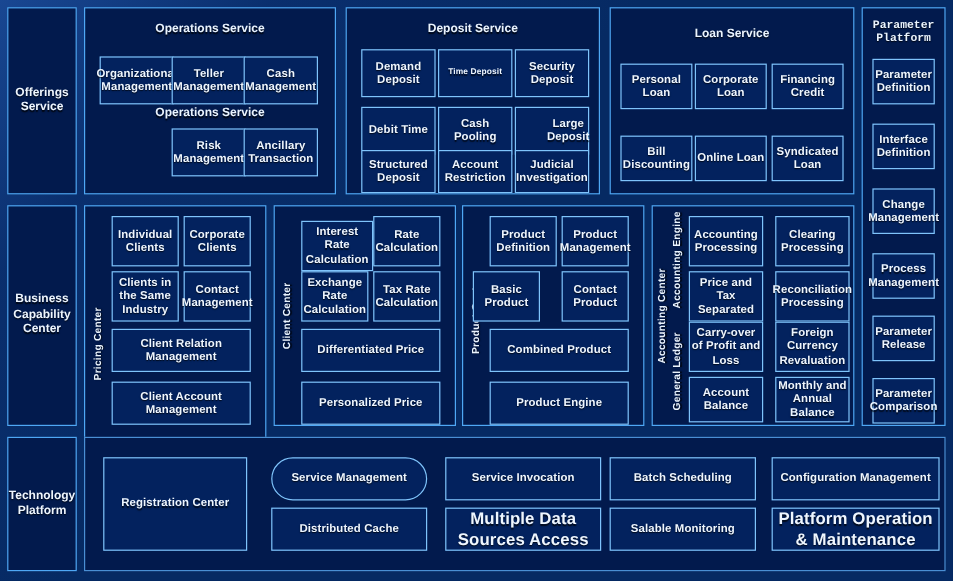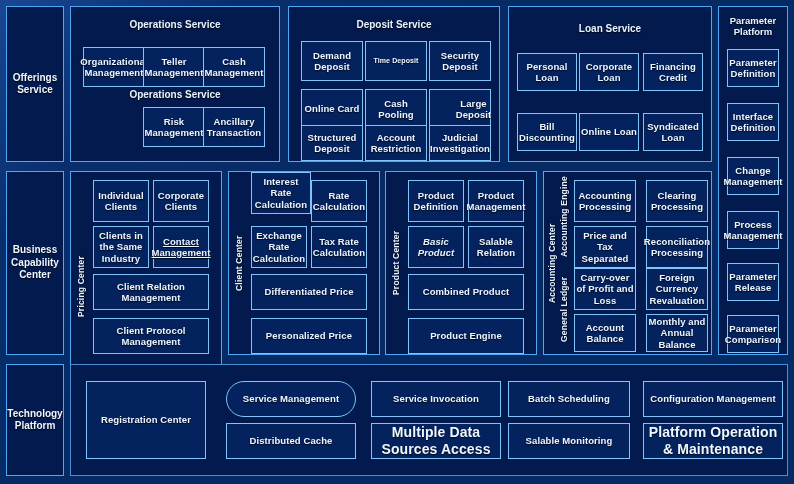--- a/index.html
+++ b/index.html
@@ -94,69 +94,69 @@
       <div class="cell lite" style="left: 132px; top: 40px; width: 62px; height: 40px;">Cash Management</div>
       <div class="cell lite" style="left: 72px; top: 100px; width: 62px; height: 40px;">Risk Management</div>
       <div class="cell lite" style="left: 132px; top: 100px; width: 62px; height: 40px;">Ancillary Transaction</div>
       <div class="grouptitle" style="top: 82px;">Operations Service</div>
     </div>
     <div class="panel" style="left: 288px; top: 6px; width: 212px; height: 156px;">
       <div class="grouptitle" style="top: 12px;">Deposit Service</div>
       <div class="cell lite" style="left: 12px; top: 34px; width: 62px; height: 40px;">Demand Deposit</div>
       <div class="cell lite tiny" style="left: 76px; top: 34px; width: 62px; height: 40px;">Time Deposit</div>
       <div class="cell lite" style="left: 140px; top: 34px; width: 62px; height: 40px;">Security Deposit</div>
-      <div class="cell lite" style="left: 12px; top: 82px; width: 62px; height: 40px;">Online Card</div>
+      <div class="cell lite" style="left: 12px; top: 82px; width: 62px; height: 40px;">Debit Time</div>
       <div class="cell lite" style="left: 76px; top: 82px; width: 62px; height: 40px;">Cash Pooling</div>
       <div class="cell lite" style="left: 140px; top: 82px; width: 62px; height: 40px; padding-left: 28px;">Large Deposit</div>
       <div class="cell lite" style="left: 12px; top: 118px; width: 62px; height: 36px;">Structured Deposit</div>
       <div class="cell lite" style="left: 76px; top: 118px; width: 62px; height: 36px;">Account Restriction</div>
       <div class="cell lite" style="left: 140px; top: 118px; width: 62px; height: 36px;">Judicial Investigation</div>
     </div>
     <div class="panel" style="left: 508px; top: 6px; width: 204px; height: 156px;">
       <div class="grouptitle" style="top: 16px;">Loan Service</div>
       <div class="cell lite" style="left: 8px; top: 46px; width: 60px; height: 38px;">Personal Loan</div>
       <div class="cell lite" style="left: 70px; top: 46px; width: 60px; height: 38px;">Corporate Loan</div>
       <div class="cell lite" style="left: 134px; top: 46px; width: 60px; height: 38px;">Financing Credit</div>
       <div class="cell lite" style="left: 8px; top: 106px; width: 60px; height: 38px;">Bill Discounting</div>
       <div class="cell lite" style="left: 70px; top: 106px; width: 60px; height: 38px;">Online Loan</div>
       <div class="cell lite" style="left: 134px; top: 106px; width: 60px; height: 38px;">Syndicated Loan</div>
     </div>
     <div class="panel" style="left: 718px; top: 6px; width: 70px; height: 349px;">
-      <div class="grouptitle" style="top: 8px; font-size: 9.5px;">Parameter<br>Platform</div>
+      <div class="grouptitle" style="top: 8px; font-size: 9.5px; font-family: Liberation Mono, monospace;">Parameter<br>Platform</div>
       <div class="cell lite" style="left: 8px; top: 42px; width: 52px; height: 38px;">Parameter Definition</div>
       <div class="cell lite" style="left: 8px; top: 96px; width: 52px; height: 38px;">Interface Definition</div>
       <div class="cell lite" style="left: 8px; top: 150px; width: 52px; height: 38px;">Change Management</div>
       <div class="cell lite" style="left: 8px; top: 204px; width: 52px; height: 38px;">Process Management</div>
       <div class="cell lite" style="left: 8px; top: 256px; width: 52px; height: 38px;">Parameter Release</div>
       <div class="cell lite" style="left: 8px; top: 308px; width: 52px; height: 38px;">Parameter Comparison</div>
     </div>
     <div class="panel" style="left: 70px; top: 171px; width: 152px; height: 232px;">
       <div class="railtext" style="left: 2px; top: 0px; height: 100%; width: 16px;">Pricing Center</div>
       <div class="cell lite" style="left: 22px; top: 8px; width: 56px; height: 42px;">Individual Clients</div>
       <div class="cell lite" style="left: 82px; top: 8px; width: 56px; height: 42px;">Corporate Clients</div>
       <div class="cell lite" style="left: 22px; top: 54px; width: 56px; height: 42px;">Clients in the Same Industry</div>
-      <div class="cell lite" style="left: 82px; top: 54px; width: 56px; height: 42px; text-decoration: underline;">Contact Management</div>
+      <div class="cell lite" style="left: 82px; top: 54px; width: 56px; height: 42px;">Contact Management</div>
       <div class="cell lite" style="left: 22px; top: 102px; width: 116px; height: 36px;">Client Relation Management</div>
-      <div class="cell lite" style="left: 22px; top: 146px; width: 116px; height: 36px;">Client Protocol Management</div>
+      <div class="cell lite" style="left: 22px; top: 146px; width: 116px; height: 36px;">Client Account Management</div>
     </div>
     <div class="panel" style="left: 228px; top: 171px; width: 152px; height: 184px;">
       <div class="railtext" style="left: 2px; top: 0px; height: 100%; width: 16px;">Client Center</div>
-      <div class="cell lite" style="left: 22px; top: 0; width: 60px; height: 42px;">Interest Rate Calculation</div>
+      <div class="cell lite" style="left: 22px; top: 12px; width: 60px; height: 42px;">Interest Rate Calculation</div>
       <div class="cell lite" style="left: 82px; top: 8px; width: 56px; height: 42px;">Rate Calculation</div>
       <div class="cell lite" style="left: 22px; top: 54px; width: 56px; height: 42px;">Exchange Rate Calculation</div>
       <div class="cell lite" style="left: 82px; top: 54px; width: 56px; height: 42px;">Tax Rate Calculation</div>
       <div class="cell lite" style="left: 22px; top: 102px; width: 116px; height: 36px;">Differentiated Price</div>
       <div class="cell lite" style="left: 22px; top: 146px; width: 116px; height: 36px;">Personalized Price</div>
     </div>
     <div class="panel" style="left: 385px; top: 171px; width: 152px; height: 184px;">
       <div class="railtext" style="left: 2px; top: 0px; height: 100%; width: 16px;">Product Center</div>
       <div class="cell lite" style="left: 22px; top: 8px; width: 56px; height: 42px;">Product Definition</div>
       <div class="cell lite" style="left: 82px; top: 8px; width: 56px; height: 42px;">Product Management</div>
-      <div class="cell lite" style="left: 22px; top: 54px; width: 56px; height: 42px; font-style: italic;">Basic Product</div>
-      <div class="cell lite" style="left: 82px; top: 54px; width: 56px; height: 42px;">Salable Relation</div>
+      <div class="cell lite" style="left: 8px; top: 54px; width: 56px; height: 42px;">Basic Product</div>
+      <div class="cell lite" style="left: 82px; top: 54px; width: 56px; height: 42px;">Contact Product</div>
       <div class="cell lite" style="left: 22px; top: 102px; width: 116px; height: 36px;">Combined Product</div>
       <div class="cell lite" style="left: 22px; top: 146px; width: 116px; height: 36px;">Product Engine</div>
     </div>
     <div class="panel" style="left: 543px; top: 171px; width: 169px; height: 184px;">
       <div class="railtext" style="left: 1px; top: 0px; height: 100%; width: 13px;">Accounting Center</div>
       <div class="railtext" style="left: 13px; top: 2px; height: 86px; width: 14px;">Accounting Engine</div>
       <div class="railtext" style="left: 13px; top: 94px; height: 86px; width: 14px;">General Ledger</div>
       <div class="cell lite" style="left: 30px; top: 8px; width: 62px; height: 42px;">Accounting Processing</div>
       <div class="cell lite" style="left: 102px; top: 8px; width: 62px; height: 42px;">Clearing Processing</div>
       <div class="cell lite" style="left: 30px; top: 54px; width: 62px; height: 42px;">Price and Tax Separated</div>

